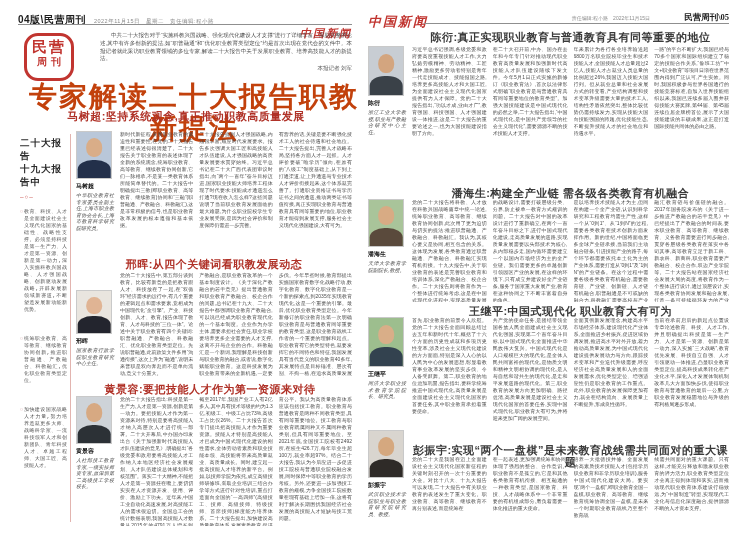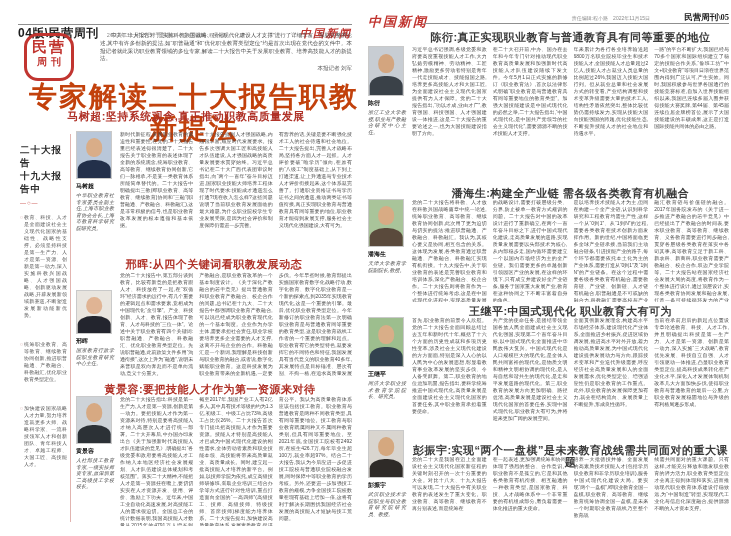--- a/index.html
+++ b/index.html
@@ -4,21 +4,21 @@
 <style>
   html,body{margin:0;padding:0;background:#e9e9e9;}
   #paper{position:relative;width:731px;height:536px;background:#ffffff;margin:0 auto;
          font-family:"Liberation Sans",sans-serif;color:#333;overflow:hidden;}
 
   .rule{position:absolute;height:1px;background:#8f8f8f;}
   .vrule-red{position:absolute;width:1px;background:#e2b4af;}
 
   
   .lp-header{position:absolute;left:18px;top:13px;width:334px;display:flex;align-items:baseline;gap:8px;}
-  .edition{font-size:12px;font-weight:bold;color:#1c1c1c;letter-spacing:.5px;margin-top:12px;}
+  .edition{font-size:10px;font-weight:bold;color:#1c1c1c;letter-spacing:.5px;}
   .hmeta{font-size:5.5px;color:#8a8a8a;letter-spacing:.5px;}
   .masthead{position:absolute;color:#c13530;font-family:"Liberation Serif",serif;
             font-weight:bold;font-style:italic;letter-spacing:2px;white-space:nowrap;}
   .lp-masthead{left:288px;top:26px;width:64px;text-align:right;font-size:11px;}
   .rp-masthead{left:368px;top:13px;font-size:13px;}
   .rp-meta{position:absolute;left:500px;top:15px;width:150px;text-align:right;font-size:5px;color:#8a8a8a;}
   .rp-page{position:absolute;left:652px;top:12px;width:77px;text-align:right;font-size:8.5px;font-weight:bold;color:#1c1c1c;font-family:Liberation Serif, serif;}
 
   
   .brandbox{position:absolute;left:24px;top:33px;width:44px;height:42px;border:3px solid #c13530;
@@ -33,21 +33,21 @@
 
   .headline{position:absolute;left:18px;top:73px;width:336px;margin:8px;text-align:center;
             font-family:"Liberation Serif",serif;font-weight:900;font-size:28px;line-height:32px;
             color:#c2410c;letter-spacing:2px;}
 
   .sec-head{position:absolute;margin:0;text-align:center;font-weight:bold;font-size:11px;line-height:12px;letter-spacing:.5px;}
   .red{color:#b03228;}
   .dark{color:#3a3a3a;}
 
   
-  .sidebar{position:absolute;left:20px;top:143px;width:47px;}
+  .sidebar{position:absolute;left:20px;top:137px;width:47px;font-family:Liberation Mono, monospace;}
   .sb-title{font-size:9.5px;font-weight:bold;color:#2b2b2b;line-height:13px;letter-spacing:1px;}
   .sb-deco{color:#c13530;font-size:6px;margin:5px 0 8px 0;letter-spacing:1px;}
   .sb-item{display:flex;margin-bottom:22px;}
   .sb-marker{color:#c98f8f;font-size:5px;line-height:7px;margin-right:1px;flex:0 0 auto;}
   .sb-text{font-size:5px;line-height:7px;color:#555;text-align:justify;}
 
   
   .row{position:absolute;display:flex;gap:6px;overflow:hidden;}
   .photo-block{flex:0 0 38px;width:38px;}
   .photo{width:36px;height:48px;position:relative;overflow:hidden;border:1px solid #c9c9c9;box-sizing:border-box;background:var(--bg,#ccc);}

